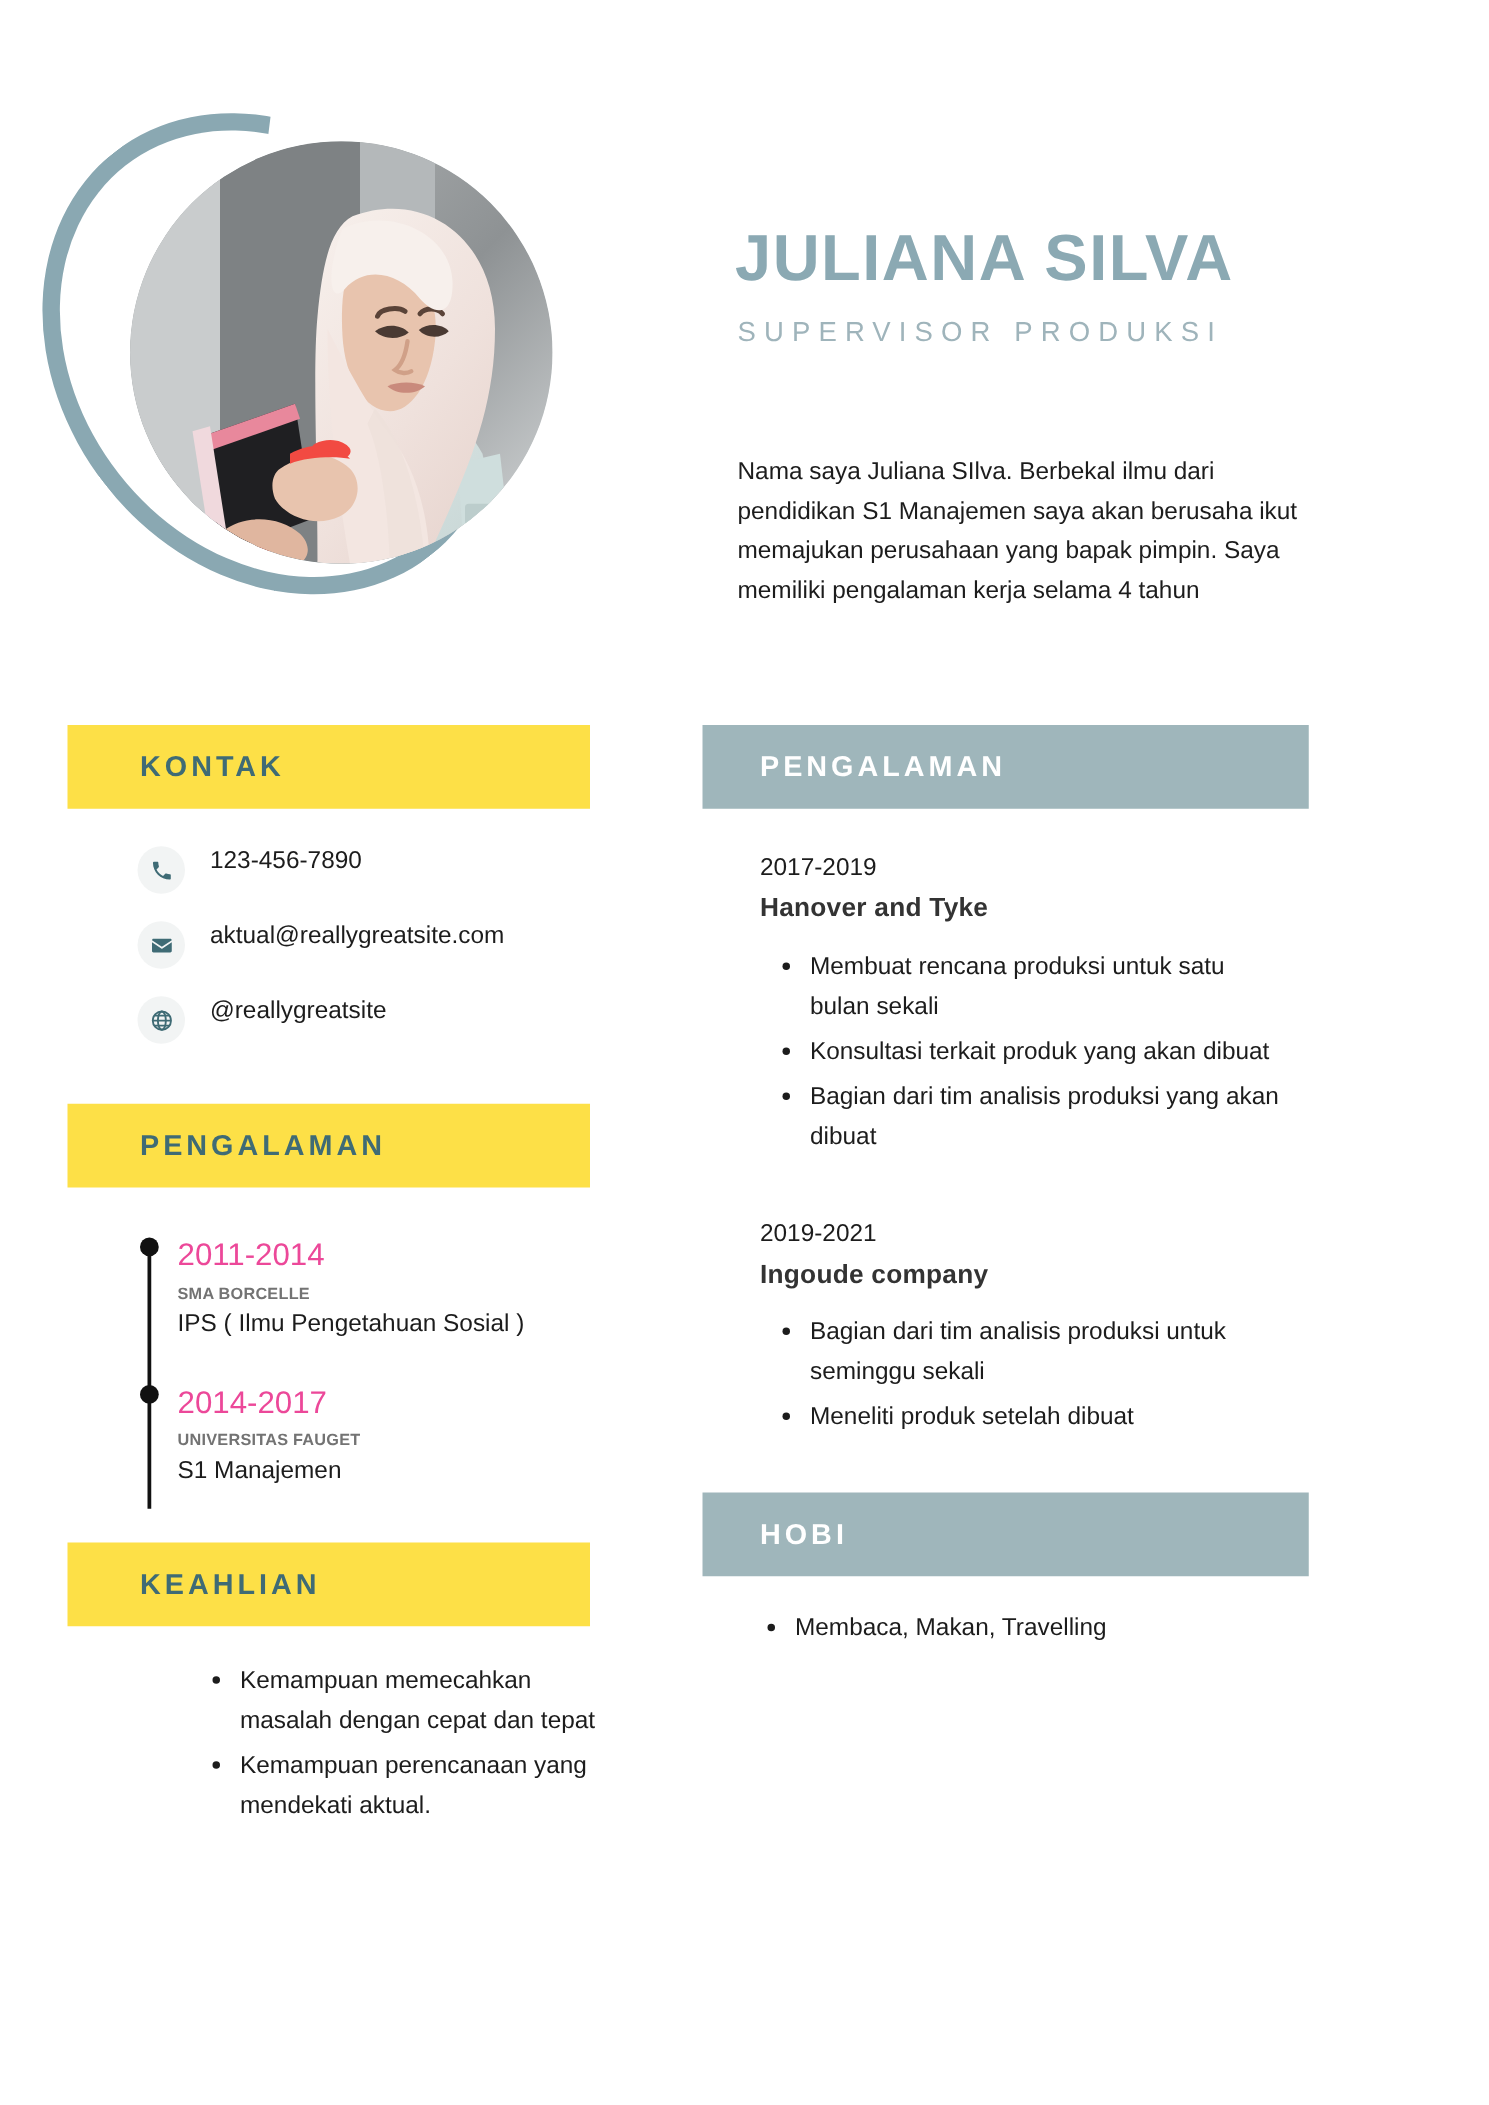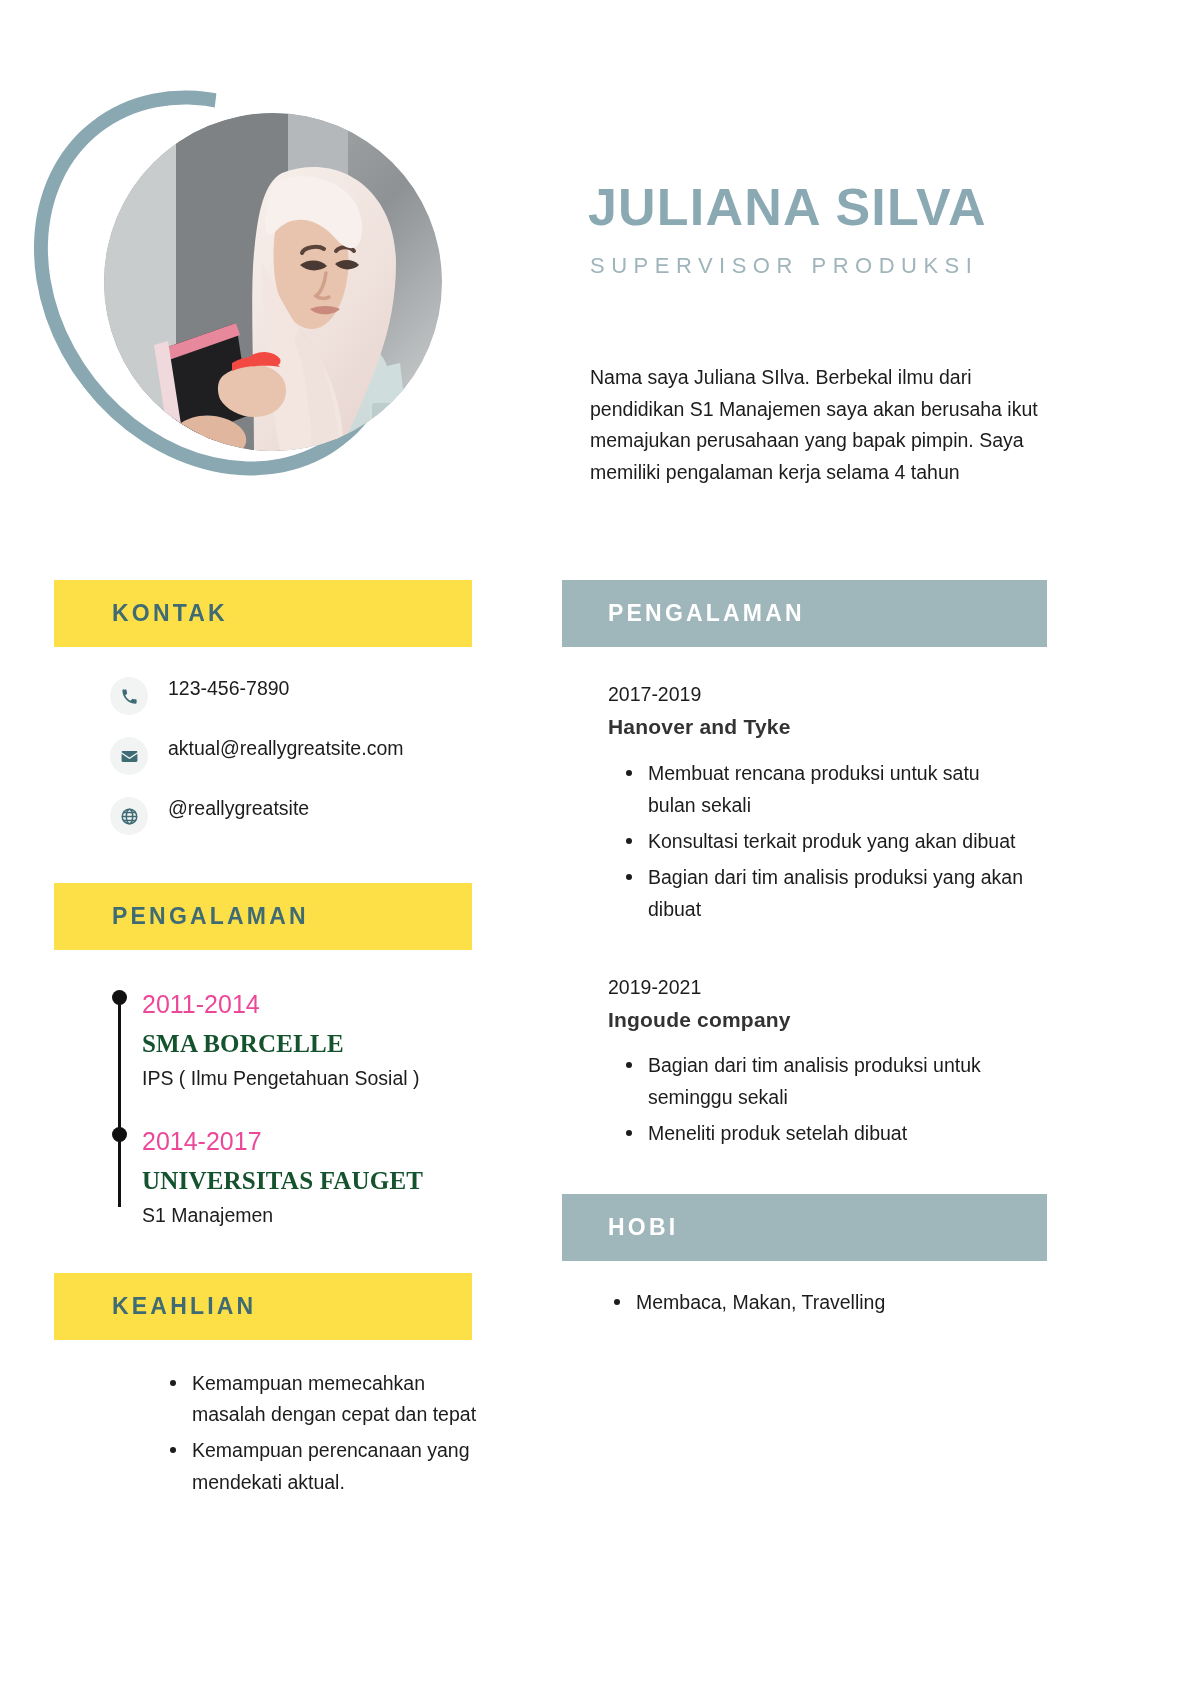--- a/index.html
+++ b/index.html
@@ -176,26 +176,25 @@
     position: absolute;
     left: -30px;
     top: 4px;
     width: 15px;
     height: 15px;
     border-radius: 50%;
     background: #111111;
   }
   .edu-date { font-size: 25px; color: #ec4899; line-height: 1.5; }
   .edu-school {
-    font-size: 25px;
+    font-size: 13px;
     font-weight: bold;
-    color: #14532d;
+    color: #737373;
     line-height: 1.62;
     letter-spacing: .2px;
-    font-family: Liberation Serif, serif;
   }
   .edu-major { font-size: 19.5px; color: #1c1c1c; line-height: 1.5; }
 
   
   .bullets {
     margin: 28px 0 0 0;
     padding: 0 0 0 0;
     list-style: none;
   }
   .bullets li {

